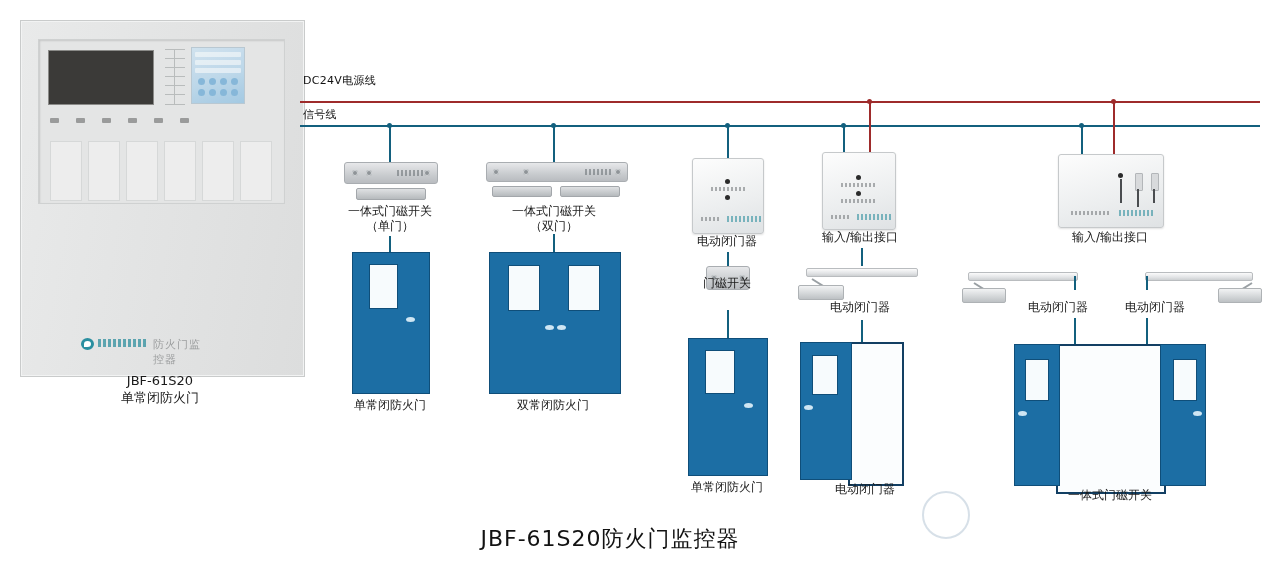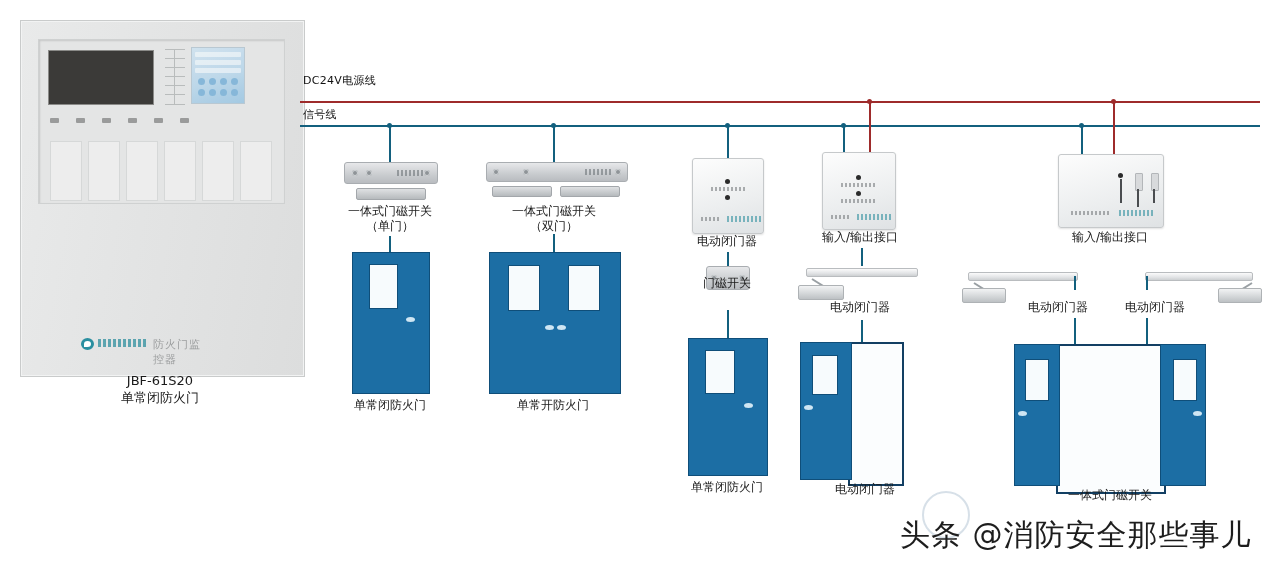--- a/index.html
+++ b/index.html
@@ -242,21 +242,21 @@
   <div class="cap" style="left:484px;top:204px;width:140px">一体式门磁开关
 （双门）</div>
 
   <div class="lead" style="left:553px;top:234px;height:18px"></div>
   <div class="door" style="left:489px;top:252px;width:130px;height:140px">
     <div class="win" style="left:18px;top:12px;width:30px;height:44px"></div>
     <div class="win" style="left:78px;top:12px;width:30px;height:44px"></div>
     <div class="hdl" style="left:55px;top:72px"></div>
     <div class="hdl" style="left:67px;top:72px"></div>
   </div>
-  <div class="cap" style="left:493px;top:398px;width:120px">单常开防火门</div>
+  <div class="cap" style="left:493px;top:398px;width:120px">双常闭防火门</div>
 
   <div class="drop" style="left:727px;top:126px;height:32px"></div>
   <div class="node" style="left:725px;top:123px"></div>
 
   <div class="mod" style="left:692px;top:158px;width:70px;height:74px">
     <div class="dot" style="left:32px;top:20px"></div>
     <div class="bartxt" style="left:18px;top:28px;width:34px"></div>
     <div class="dot" style="left:32px;top:36px"></div>
     <div class="bartxt" style="left:8px;top:58px;width:20px"></div>
     <div class="mlogo" style="left:34px;top:57px"></div>
@@ -342,16 +342,16 @@
   <div class="door" style="left:1014px;top:344px;width:44px;height:140px">
     <div class="win" style="left:10px;top:14px;width:22px;height:40px"></div>
     <div class="hdl" style="left:3px;top:66px"></div>
   </div>
   <div class="door" style="left:1160px;top:344px;width:44px;height:140px">
     <div class="win" style="left:12px;top:14px;width:22px;height:40px"></div>
     <div class="hdl" style="left:32px;top:66px"></div>
   </div>
   <div class="cap" style="left:1050px;top:488px;width:120px">一体式门磁开关</div>
 
+  <div id="title">JBF-61S20防火门监控器</div>
   <div id="wm-ring"></div>
-  <div id="wm-main">头条 @消防安全那些事儿</div>
 
 </div>
 
 </body></html>

